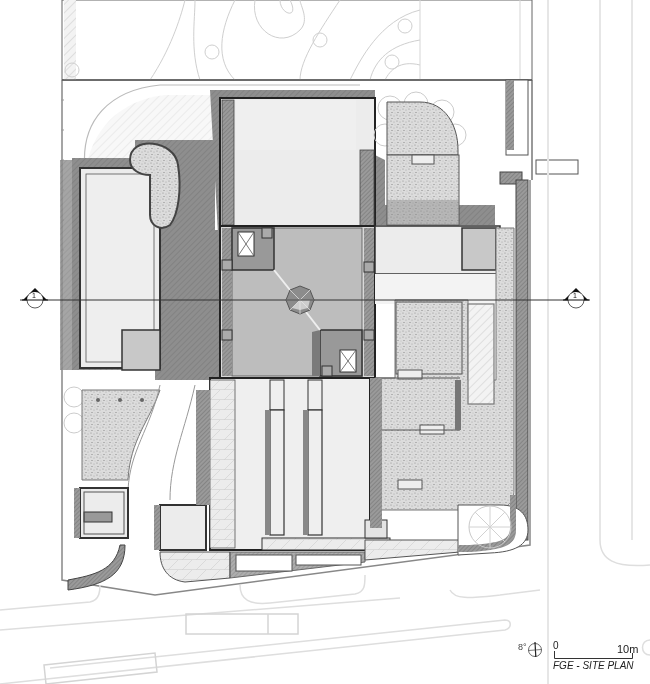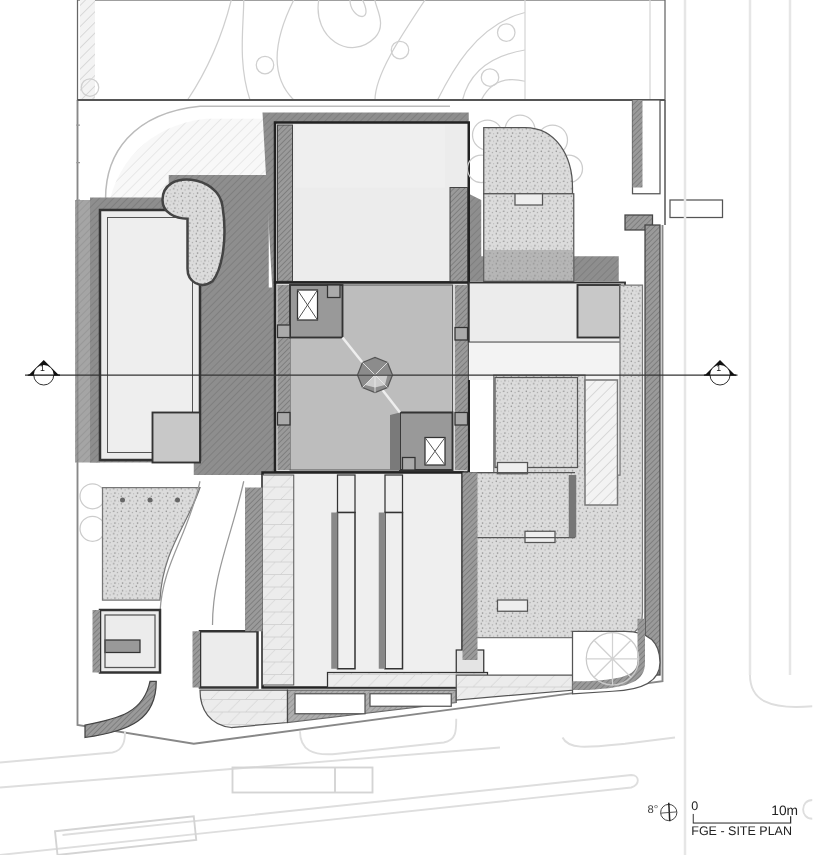--- a/index.html
+++ b/index.html
@@ -1,21 +1,21 @@
 <!DOCTYPE html>
 <html><head>
   <meta charset="utf-8">
   <style>
     html, body { margin: 0; padding: 0; background: #ffffff; }
     body { width: 650px; height: 684px; overflow: hidden; position: relative; font-family: "Liberation Sans", sans-serif; }
     #plan { position: absolute; left: 0; top: 0; width: 650px; height: 684px; }
     .title-block { position: absolute; left: 518px; top: 640px; width: 132px; height: 40px; }
     .scale-zero { position: absolute; left: 35px; top: 0px; font-size: 10px; color: #222; }
     .scale-ten { position: absolute; left: 99px; top: 3px; font-size: 11px; color: #222; }
-    .plan-title { position: absolute; left: 35px; top: 20px; font-size: 10px; color: #222; white-space: nowrap; }
+    .plan-title { position: absolute; left: 35px; top: 20px; font-size: 10px; color: #222; white-space: nowrap; font-style: italic; }
     .north-deg { position: absolute; left: 0px; top: 2px; font-size: 9px; color: #444; }
   </style>
 </head>
 <body>
 
 <svg id="plan" viewBox="0 0 650 684" xmlns="http://www.w3.org/2000/svg">
   <defs>
     <pattern id="hatch" width="4" height="4" patternUnits="userSpaceOnUse" patternTransform="rotate(45)">
       <rect width="4" height="4" fill="#8e8e8e"></rect>
       <line x1="0" y1="0" x2="0" y2="4" stroke="#7a7a7a" stroke-width="1.2"></line>

